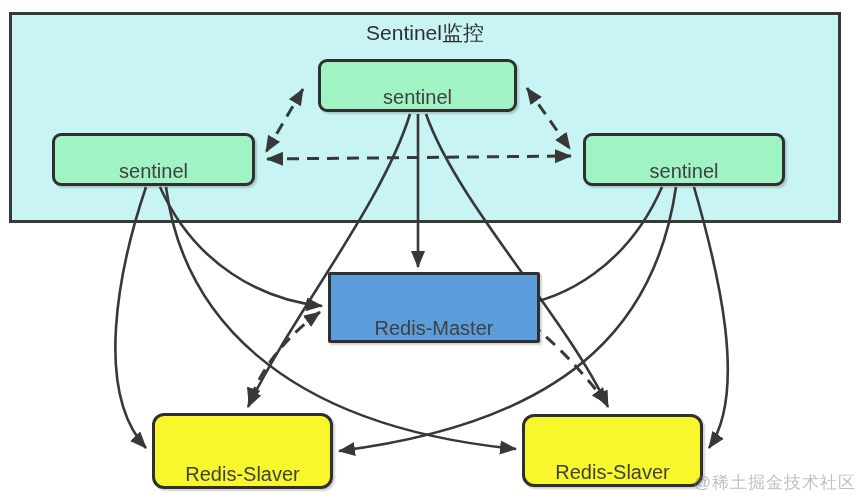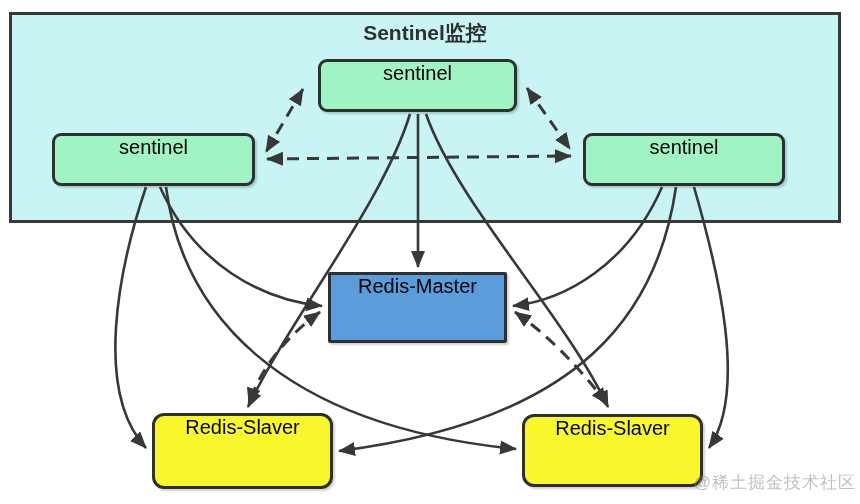--- a/index.html
+++ b/index.html
@@ -8,36 +8,36 @@
     background:#ffffff;
     font-family:"Liberation Sans", sans-serif;
     color:#3c3c3c;
   }
   .monitor-box{
     position:absolute;left:9px;top:12px;width:826px;height:205px;
     background:#c8f4f4;border:3px solid #383838;
   }
   .monitor-title{
     position:absolute;left:0;top:4px;width:100%;
-    text-align:center;font-size:21px;color:#2f2f2f;font-weight:bold;
+    text-align:center;font-size:21px;color:#2f2f2f;
   }
   .edges{position:absolute;left:0;top:0;width:860px;height:504px;z-index:2;}
   .node{
-    position:absolute;z-index:3;display:flex;align-items:flex-start;justify-content:center;
-    font-size:20px;color:#000000;
+    position:absolute;z-index:3;display:flex;align-items:flex-end;justify-content:center;
+    font-size:20px;color:#404040;
     border:3px solid #2f2f2f;box-sizing:border-box;
     box-shadow:2px 2px 2px rgba(0,0,0,0.18);
   }
   .sentinel{background:#a0f4c4;border-radius:9px;}
   .master{background:#5b9cdb;border-radius:2px;}
   .slaver{background:#f7f72b;border-radius:12px;}
   #sentinel-top{left:318px;top:59px;width:199px;height:53px;}
   #sentinel-left{left:52px;top:133px;width:203px;height:53px;}
   #sentinel-right{left:583px;top:133px;width:202px;height:53px;}
-  #redis-master{left:328px;top:272px;width:179px;height:71px;}
+  #redis-master{left:328px;top:272px;width:212px;height:71px;}
   #slaver-left{left:152px;top:413px;width:181px;height:76px;}
   #slaver-right{left:522px;top:414px;width:181px;height:73px;}
   .watermark{
     position:absolute;right:4px;bottom:10px;z-index:4;
     font-size:17px;color:rgba(140,140,140,0.55);letter-spacing:1px;
   }
   .edge{fill:none;stroke:#383838;stroke-width:2.6;}
   .edge.dashed{stroke-width:3;stroke-dasharray:12 8;}
 </style>
 </head>

